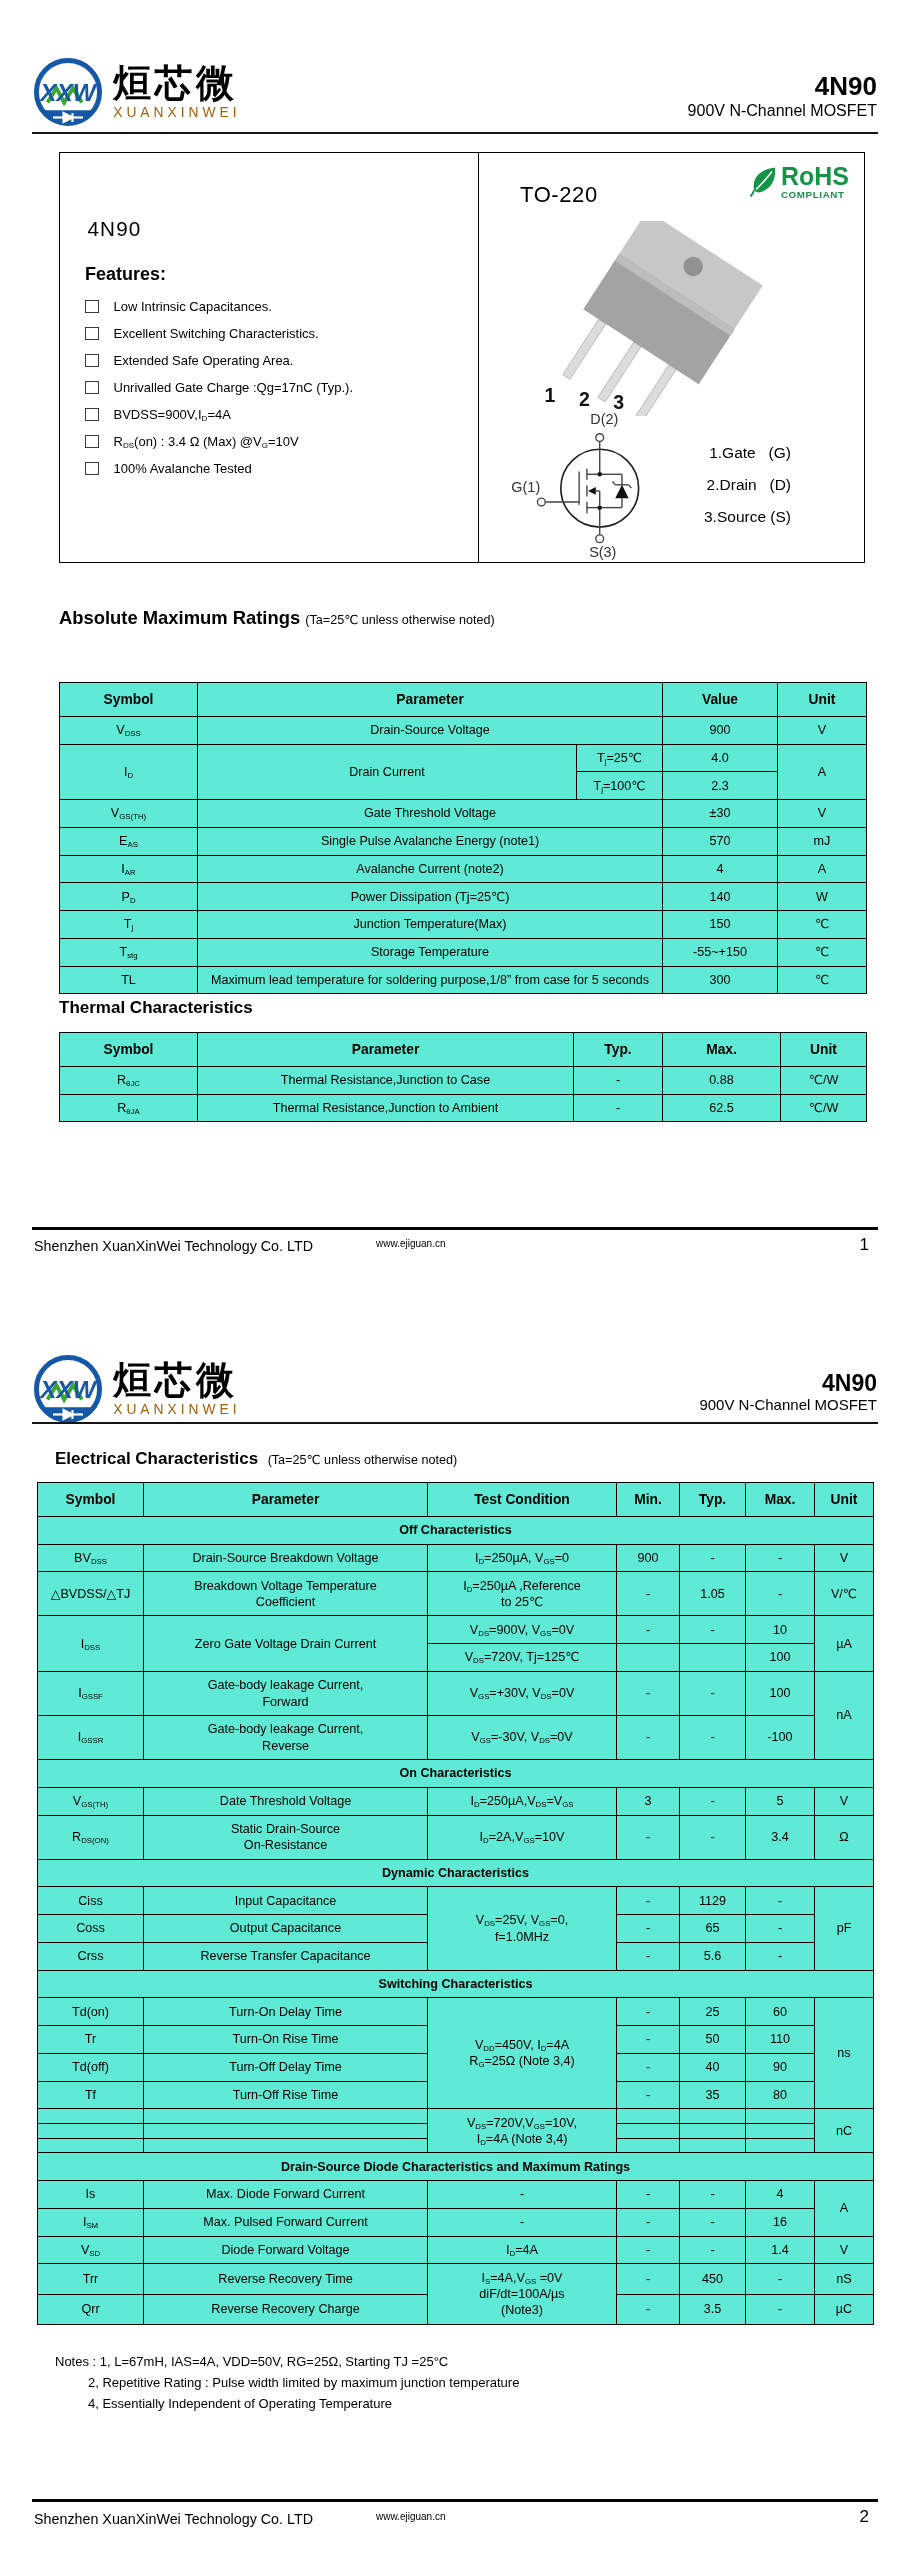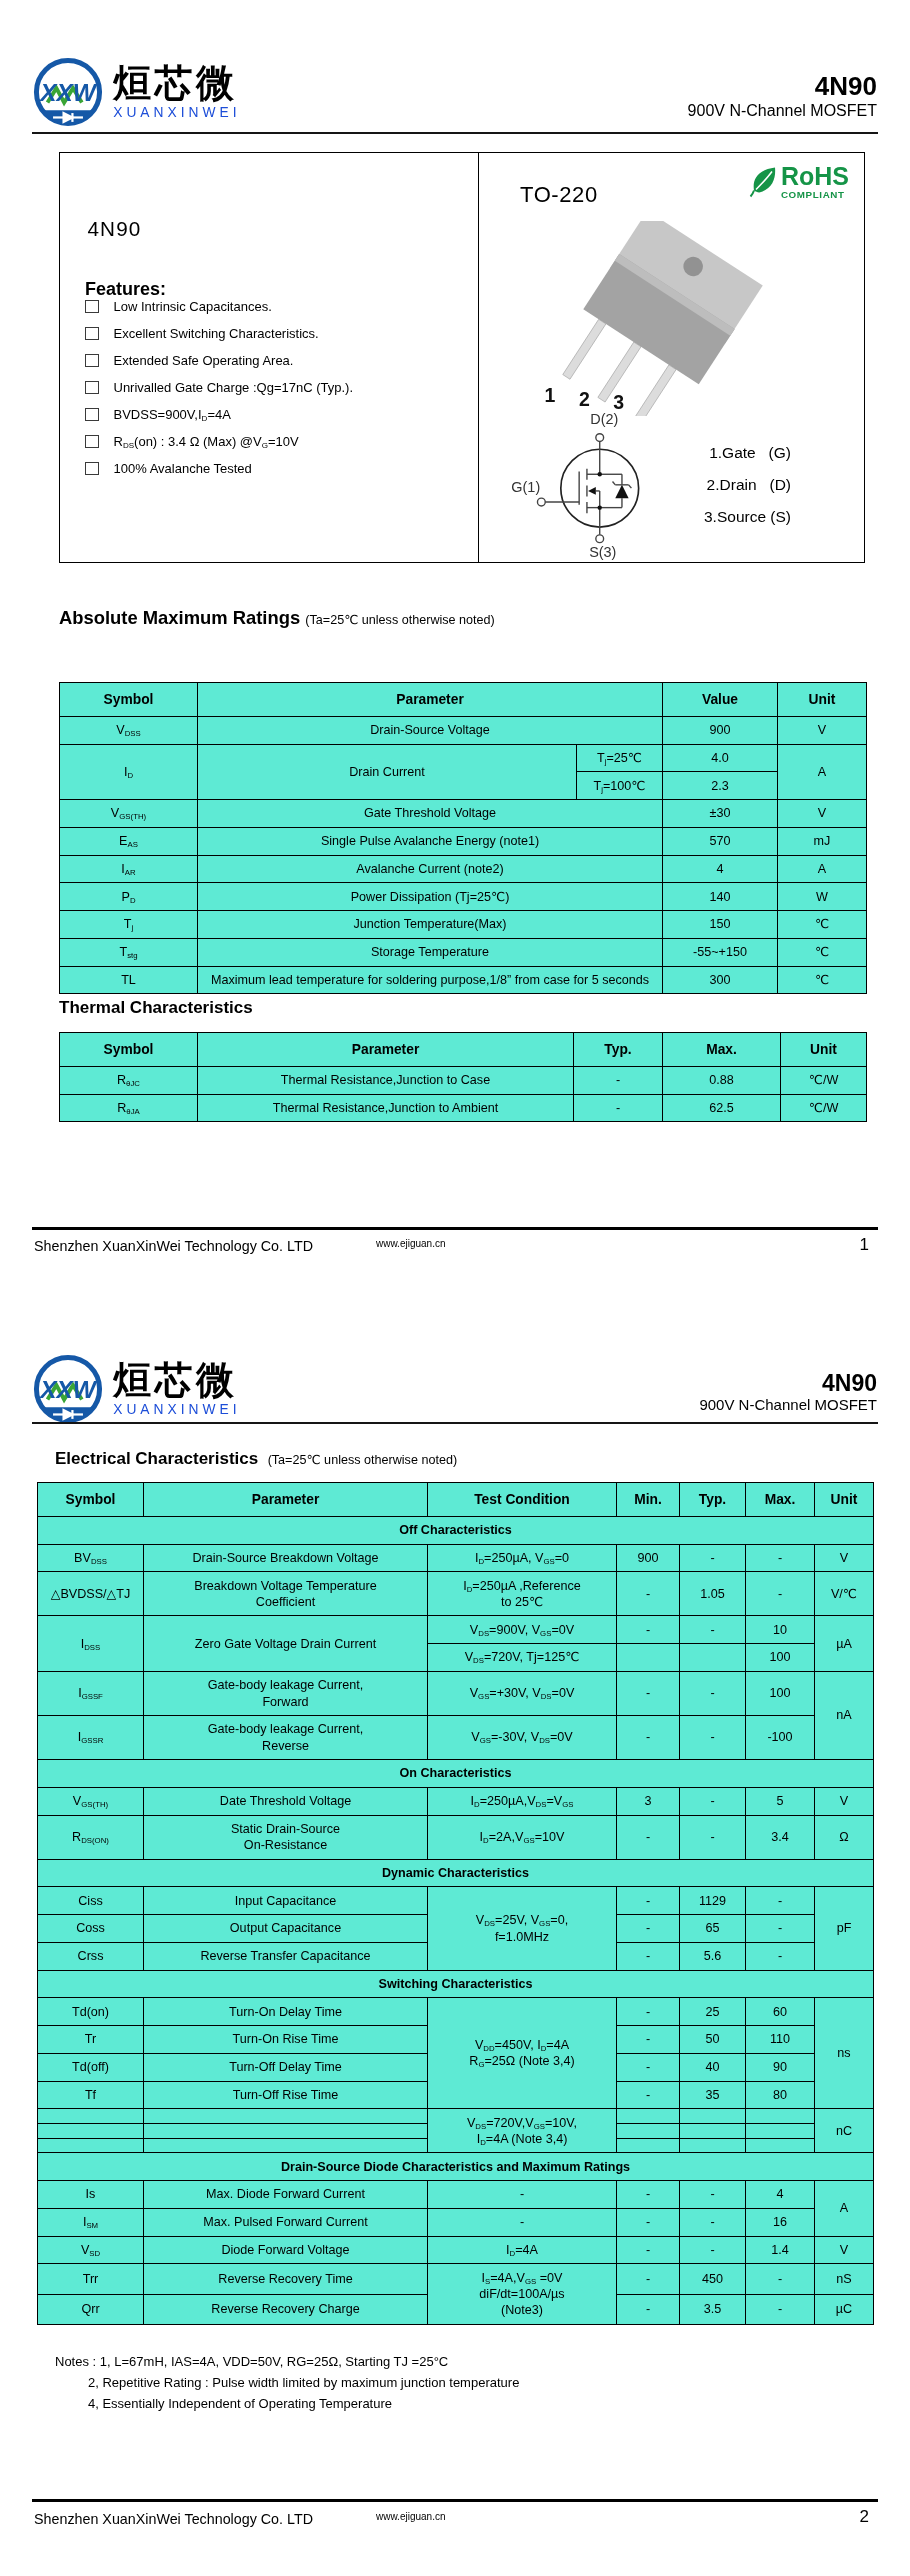--- a/index.html
+++ b/index.html
@@ -7,38 +7,38 @@
   .page{position:relative;width:910px;background:#fff;overflow:hidden;}
   .page1{height:1337px;}
   .page2{height:1239px;}
   sub{font-size:0.62em;vertical-align:-0.25em;line-height:0;}
 
   
   .logo{position:absolute;display:flex;align-items:center;gap:9.2px;}
   .page1 .logo{left:32px;top:56px;}
   .page2 .logo{left:32px;top:16px;}
   .logo-cn{font-size:38px;font-weight:bold;letter-spacing:3.4px;line-height:1.05;color:#000;}
-  .logo-en{font-size:13.8px;letter-spacing:4px;color:#1d4ed8;margin-top:1.7px;}
+  .logo-en{font-size:13.8px;letter-spacing:4px;color:#a16207;margin-top:1.7px;}
   .hdr-right{position:absolute;right:33px;text-align:right;}
   .page1 .hdr-right{top:72px;}
   .page2 .hdr-right{top:34px;}
   .part-no{font-size:26px;font-weight:bold;line-height:1.1;}
   .page2 .part-no{font-size:23px;}
   .part-sub{font-size:16px;line-height:1.25;}
   .page2 .part-sub{font-size:15px;}
   .hdr-rule{position:absolute;left:32px;right:32px;height:2.3px;background:#151515;}
   .page1 .hdr-rule{top:132px;}
   .page2 .hdr-rule{top:85px;}
 
   
   .intro-box{position:absolute;left:59px;top:152px;width:806px;height:411px;border:1.1px solid #000;display:flex;box-sizing:border-box;}
   .intro-left{width:419px;border-right:1.1px solid #000;position:relative;box-sizing:border-box;}
   .intro-right{flex:1;position:relative;}
   .intro-part{position:absolute;left:27.5px;top:64px;font-size:20.7px;letter-spacing:1.1px;}
-  .features-title{position:absolute;left:25px;top:111px;font-size:18px;font-weight:bold;margin-top:15px;}
+  .features-title{position:absolute;left:25px;top:111px;font-size:18px;font-weight:bold;}
   .features-list{position:absolute;left:25px;top:146px;}
   .feature-item{display:flex;align-items:center;gap:15px;margin-bottom:12px;}
   .feat-box{width:11.5px;height:11.5px;border:1.1px solid #3a3a3a;flex:0 0 auto;}
   .feat-label{font-size:13px;white-space:nowrap;}
   .pkg-label{position:absolute;left:41px;top:29px;font-size:22px;letter-spacing:0.6px;}
   .rohs{position:absolute;right:15px;top:11.5px;display:flex;align-items:flex-start;gap:2.3px;}
   .rohs-txt{display:flex;flex-direction:column;align-items:flex-start;}
   .rohs-big{font-size:25px;font-weight:bold;color:#159447;line-height:0.95;}
   .rohs-small{font-size:9.8px;font-weight:bold;color:#159447;letter-spacing:0.6px;margin-top:1.1px;}
   .pkg-img{position:absolute;left:16px;top:68px;}

